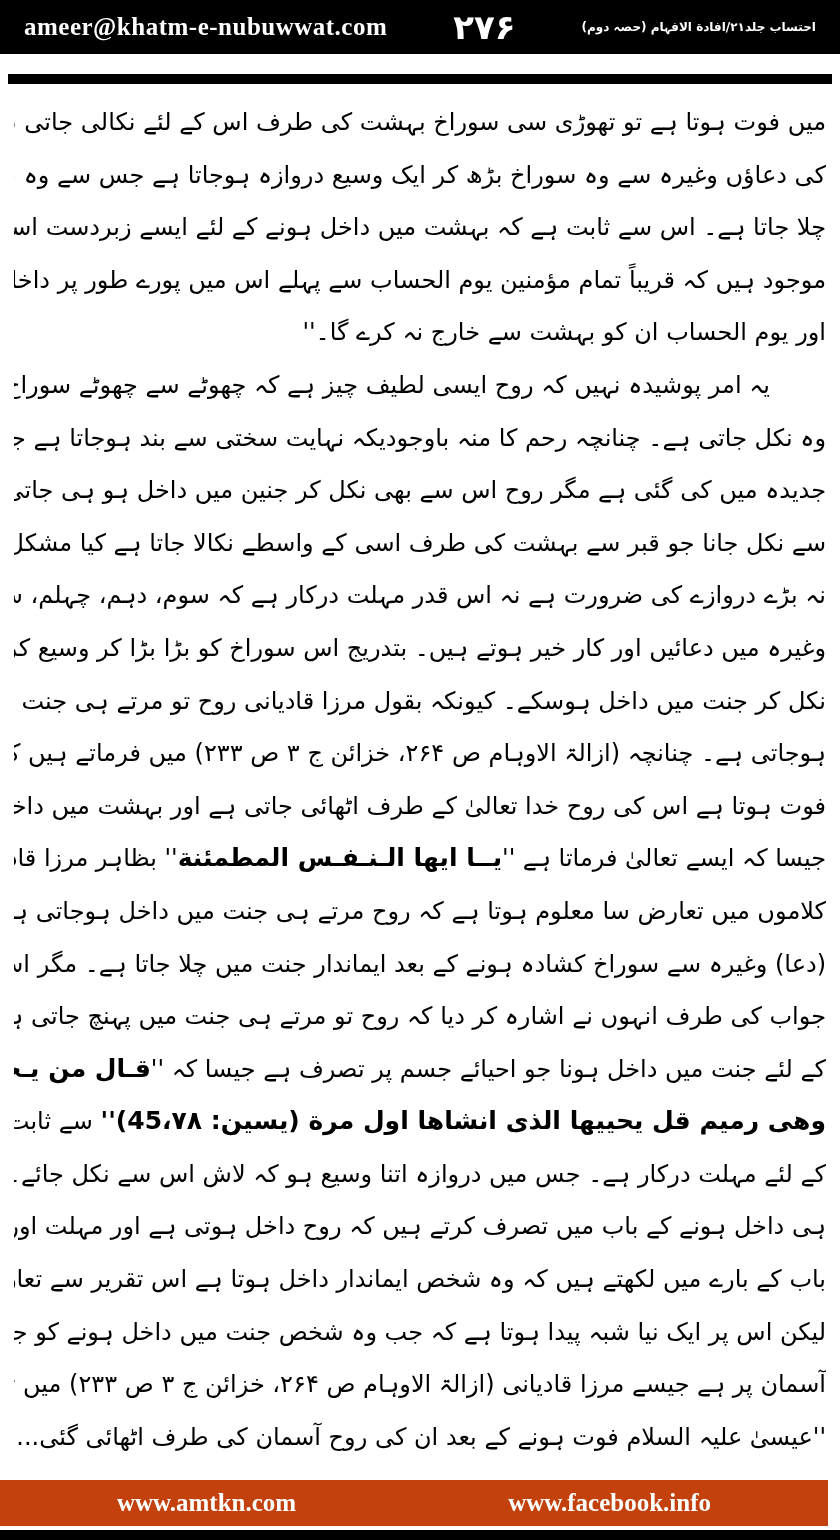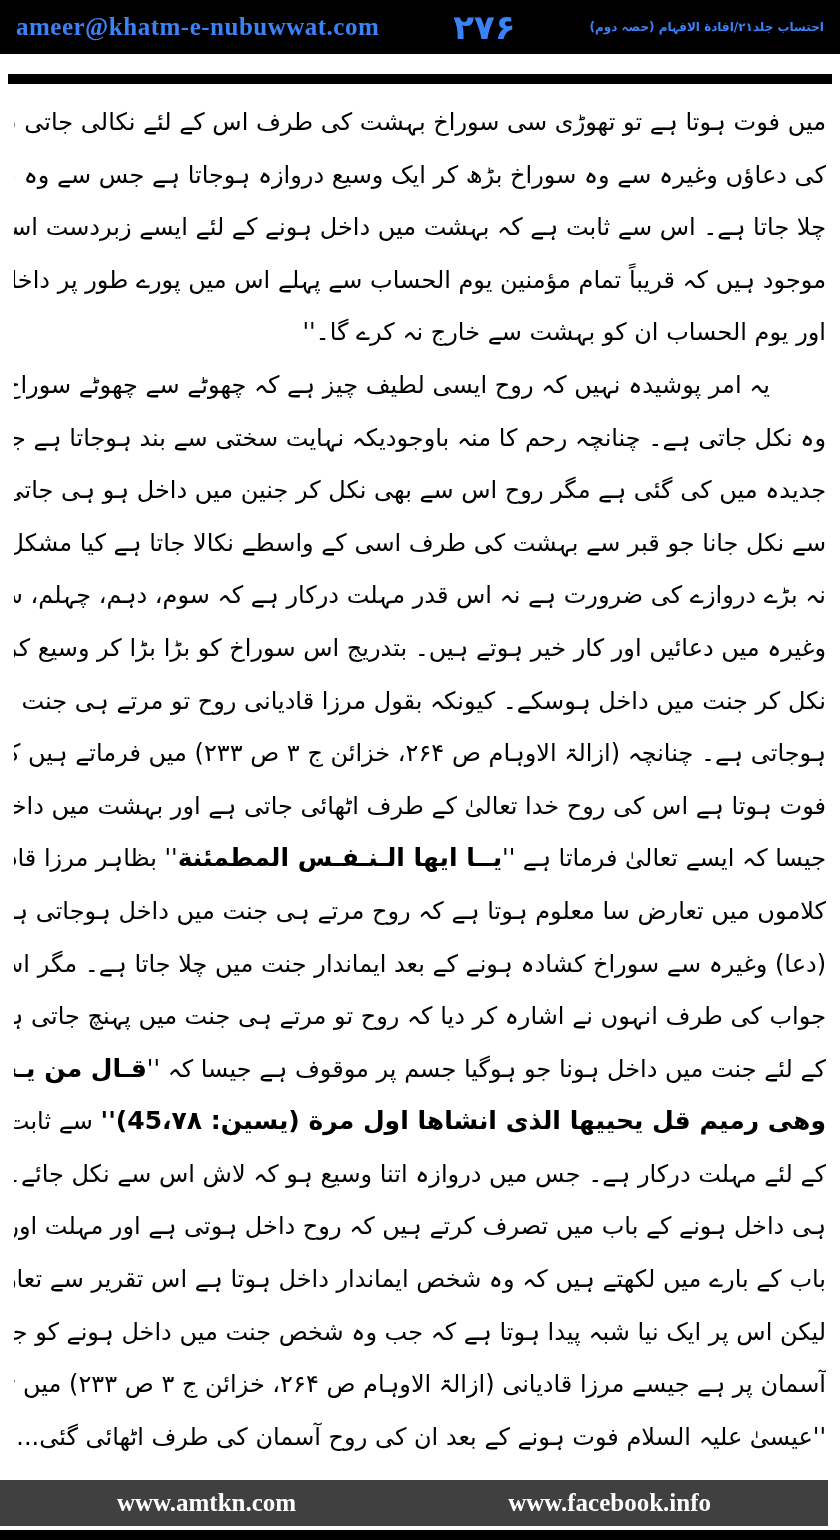--- a/index.html
+++ b/index.html
@@ -7,23 +7,23 @@
     width: 840px; height: 1540px;
     background: #ffffff;
     position: relative;
     overflow: hidden;
     font-family: "DejaVu Sans", sans-serif;
   }
 
   
   .header-bar {
     position: absolute; top: 0; left: 0; right: 0; height: 54px;
-    background: #000000; color: #3b82f6;
+    background: #000000; color: #ffffff;
     display: flex; align-items: center; justify-content: space-between;
-    padding: 0 16px; box-sizing: border-box;
+    padding: 0 24px; box-sizing: border-box;
   }
   .header-email {
     font-family: "Liberation Serif", serif;
     font-weight: bold; font-size: 25px; letter-spacing: .5px;
     direction: ltr;
   }
   .header-pagenum {
     font-size: 34px; font-weight: bold;
     font-family: "DejaVu Sans", sans-serif;
     margin: 0 14px;
@@ -60,21 +60,21 @@
   .line.pend { text-align-last: right; }
   .line.indent { padding-right: 56px; }
   .quran {
     font-weight: bold;
     font-size: 25px;
   }
 
   
   .footer-bar {
     position: absolute; left: 0; right: 12px; top: 1480px; height: 46px;
-    background: #404040; color: #ffffff;
+    background: #c2410c; color: #ffffff;
     display: flex; align-items: center; justify-content: space-around;
     padding: 0 20px; box-sizing: border-box; gap: 18px;
   }
   .footer-link {
     font-family: "Liberation Serif", serif;
     font-weight: bold; font-size: 25px;
     direction: ltr; white-space: nowrap;
   }
   .footer-strip {
     position: absolute; left: 0; right: 0; top: 1530px; height: 10px;
@@ -107,21 +107,21 @@
   <div class="line">نکل کر جنت میں داخل ہوسکے۔ کیونکہ بقول مرزا قادیانی روح تو مرتے ہی جنت میں داخل</div>
   <div class="line">ہوجاتی ہے۔ چنانچہ (ازالۃ الاوہام ص ۲۶۴، خزائن ج ۳ ص ۲۳۳) میں فرماتے ہیں کہ ہر ایک مؤمن جو</div>
   <div class="line">فوت ہوتا ہے اس کی روح خدا تعالیٰ کے طرف اٹھائی جاتی ہے اور بہشت میں داخل کی جاتی ہے۔</div>
 
   <div class="line"><span>جیسا کہ ایسے تعالیٰ فرماتا ہے ''</span><span class="quran">یــا ایھا الـنـفـس المطمئنة</span><span>'' بظاہر مرزا قادیانی کے ان دونوں</span></div>
 
   <div class="line">کلاموں میں تعارض سا معلوم ہوتا ہے کہ روح مرتے ہی جنت میں داخل ہوجاتی ہے اور لوگوں کی</div>
   <div class="line">(دعا) وغیرہ سے سوراخ کشادہ ہونے کے بعد ایماندار جنت میں چلا جاتا ہے۔ مگر اس کے</div>
   <div class="line">جواب کی طرف انہوں نے اشارہ کر دیا کہ روح تو مرتے ہی جنت میں پہنچ جاتی ہے اور ہمیشہ رہنے</div>
 
-  <div class="line"><span>کے لئے جنت میں داخل ہونا جو ہوگیا جسم پر موقوف ہے جیسا کہ ''</span><span class="quran">قـال من یـحیـی العظام</span></div>
+  <div class="line"><span>کے لئے جنت میں داخل ہونا جو احیائے جسم پر تصرف ہے جیسا کہ ''</span><span class="quran">قـال من یـحیـی العظام</span></div>
 
   <div class="line"><span class="quran">وھی رمیم قل یحییھا الذی انشاھا اول مرة (یسین: 45،۷۸)''</span><span> سے ثابت ہے سو اس</span></div>
 
   <div class="line">کے لئے مہلت درکار ہے۔ جس میں دروازہ اتنا وسیع ہو کہ لاش اس سے نکل جائے۔ چنانچہ مرتے</div>
   <div class="line">ہی داخل ہونے کے باب میں تصرف کرتے ہیں کہ روح داخل ہوتی ہے اور مہلت اور وسعت</div>
   <div class="line">باب کے بارے میں لکھتے ہیں کہ وہ شخص ایماندار داخل ہوتا ہے اس تقریر سے تعارض تو دفع ہوگیا</div>
   <div class="line">لیکن اس پر ایک نیا شبہ پیدا ہوتا ہے کہ جب وہ شخص جنت میں داخل ہونے کو جاتا ہے اور جنت</div>
   <div class="line">آسمان پر ہے جیسے مرزا قادیانی (ازالۃ الاوہام ص ۲۶۴، خزائن ج ۳ ص ۲۳۳) میں تحریر فرماتے ہیں کہ</div>
   <div class="line">''عیسیٰ علیہ السلام فوت ہونے کے بعد ان کی روح آسمان کی طرف اٹھائی گئی......اور ہر مؤمن کی</div>
 </div>

